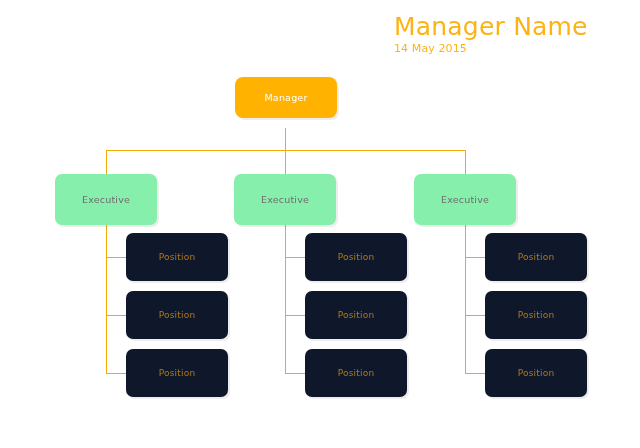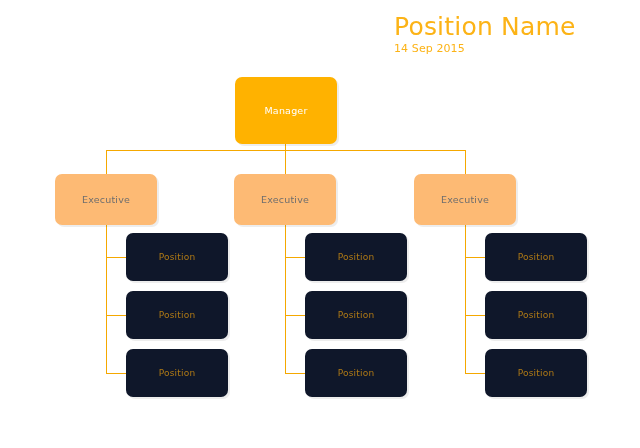--- a/index.html
+++ b/index.html
@@ -57,42 +57,42 @@
     border-radius: 7px;
     box-shadow: 2px 2px 0 rgba(0,0,0,0.07);
     text-align: center;
   }
   .node-manager {
     background: #FFB200;
     color: #FFFFFF;
     font-size: 9.5px;
   }
   .node-executive {
-    background: #fdba74;
+    background: #86efac;
     color: #6E6E6E;
     font-size: 9.5px;
   }
   .node-position {
     background: #0f172a;
     color: #B07A15;
     font-size: 9px;
   }
   .node-label {
     display: block;
     line-height: 1;
     letter-spacing: 0.2px;
   }
 </style>
 </head>
 <body>
 
 <div id="canvas">
 
-  <div class="title">Position Name</div>
-  <div class="subtitle">14 Sep 2015</div>
+  <div class="title">Manager Name</div>
+  <div class="subtitle">14 May 2015</div>
 
   <div class="conn conn-v" style="left:285px; top:128px; height:23px;"></div>
 
   <div class="conn conn-h" style="left:106px; top:150px; width:360px;"></div>
 
   <div class="conn conn-v" style="left:106px; top:150px; height:25px;"></div>
   <div class="conn conn-v" style="left:285px; top:150px; height:25px;"></div>
   <div class="conn conn-v" style="left:465px; top:150px; height:25px;"></div>
 
   <div class="conn conn-v" style="left:106px; top:224px; height:149px;"></div>
@@ -103,21 +103,21 @@
   <div class="conn conn-v" style="left:285px; top:224px; height:149px;"></div>
   <div class="conn conn-h" style="left:285px; top:257px; width:21px;"></div>
   <div class="conn conn-h" style="left:285px; top:315px; width:21px;"></div>
   <div class="conn conn-h" style="left:285px; top:373px; width:21px;"></div>
 
   <div class="conn conn-v" style="left:465px; top:224px; height:149px;"></div>
   <div class="conn conn-h" style="left:465px; top:257px; width:21px;"></div>
   <div class="conn conn-h" style="left:465px; top:315px; width:21px;"></div>
   <div class="conn conn-h" style="left:465px; top:373px; width:21px;"></div>
 
-  <div class="node node-manager" style="left:235px; top:77px; width:102px; height:67px;">
+  <div class="node node-manager" style="left:235px; top:77px; width:102px; height:41px;border-radius:8px;">
     <span class="node-label">Manager</span>
   </div>
 
   <div class="node node-executive" style="left:55px; top:174px; width:102px; height:51px;">
     <span class="node-label">Executive</span>
   </div>
   <div class="node node-executive" style="left:234px; top:174px; width:102px; height:51px;">
     <span class="node-label">Executive</span>
   </div>
   <div class="node node-executive" style="left:414px; top:174px; width:102px; height:51px;">

